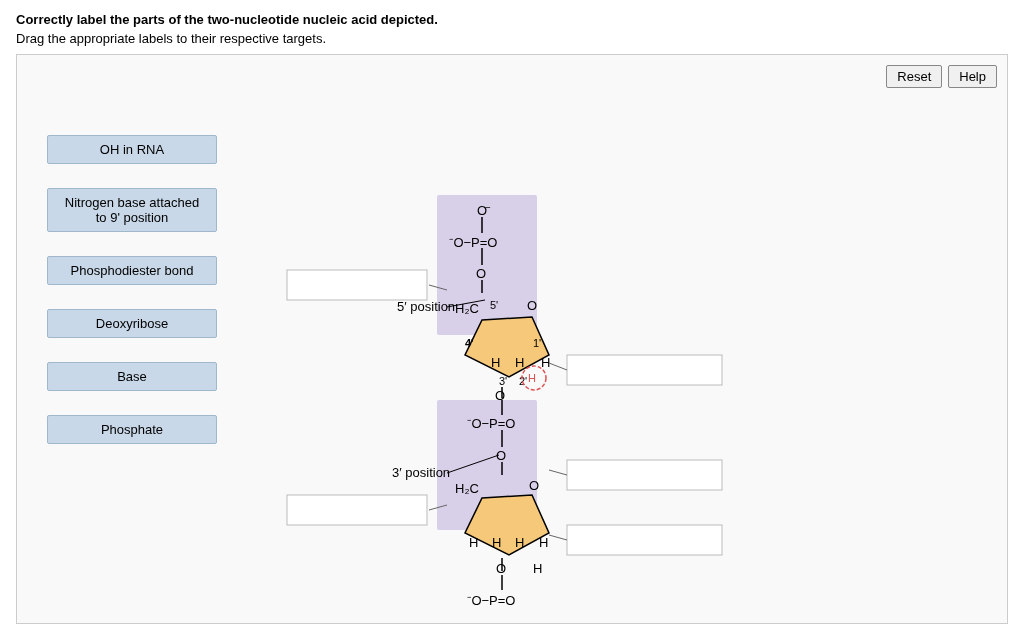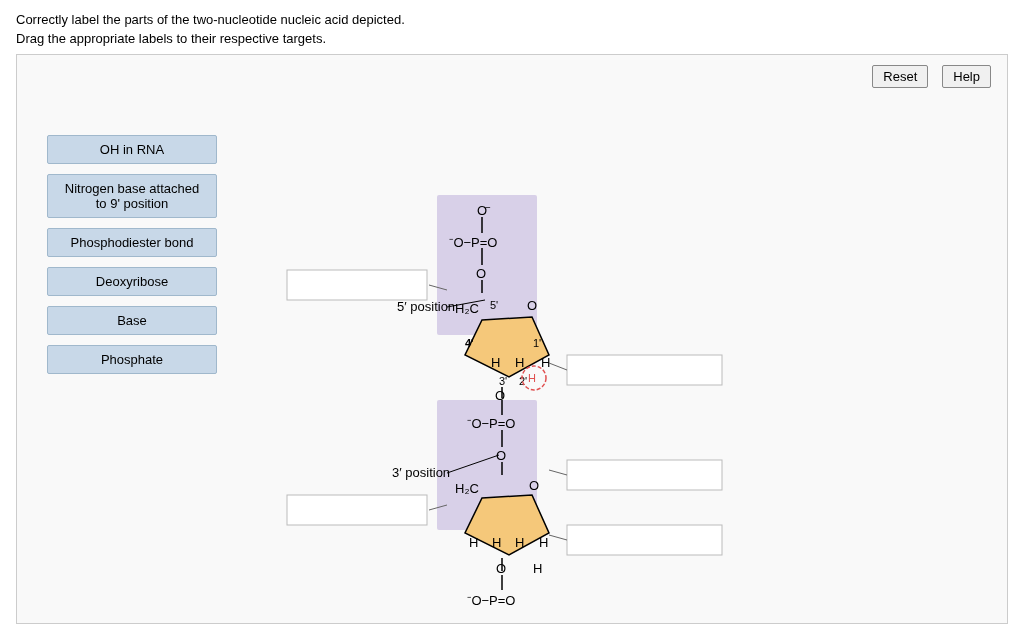--- a/index.html
+++ b/index.html
@@ -1,30 +1,30 @@
 <!DOCTYPE html>
 <html><head>
   <meta charset="utf-8">
   <style>
     * { box-sizing: border-box; margin: 0; padding: 0; }
     body { font-family: Arial, sans-serif; font-size: 13px; background: #fff; color: #000; }
     .page { padding: 12px 16px; max-width: 1024px; }
     .instructions { margin-bottom: 6px; }
-    .instructions p { margin-bottom: 4px; }
+    .instructions p { margin-bottom: 4px; font-weight: bold; }
     .instructions p.bold { font-weight: normal; }
     .outer-box { border: 1px solid #ccc; background: #f9f9f9; position: relative; height: 570px; margin-top: 8px; }
-    .top-right-buttons { position: absolute; top: 10px; right: 16px; display: flex; gap: 14px; z-index: 10; }
+    .top-right-buttons { position: absolute; top: 10px; right: 10px; display: flex; gap: 6px; z-index: 10; }
     .btn-reset, .btn-help {
       border: 1px solid #888; background: #f0f0f0; padding: 3px 10px;
       cursor: pointer; font-size: 13px; border-radius: 2px;
     }
     
     .left-panel {
       position: absolute; left: 30px; top: 80px;
-      display: flex; flex-direction: column; gap: 10px;
+      display: flex; flex-direction: column; gap: 24px;
       width: 170px;
     }
     .drag-label {
       background: #c8d8e8; border: 1px solid #a0b8cc;
       padding: 6px 10px; text-align: center;
       cursor: grab; border-radius: 2px; font-size: 13px;
     }
     
     .diagram-area {
       position: absolute; left: 220px; top: 60px;

